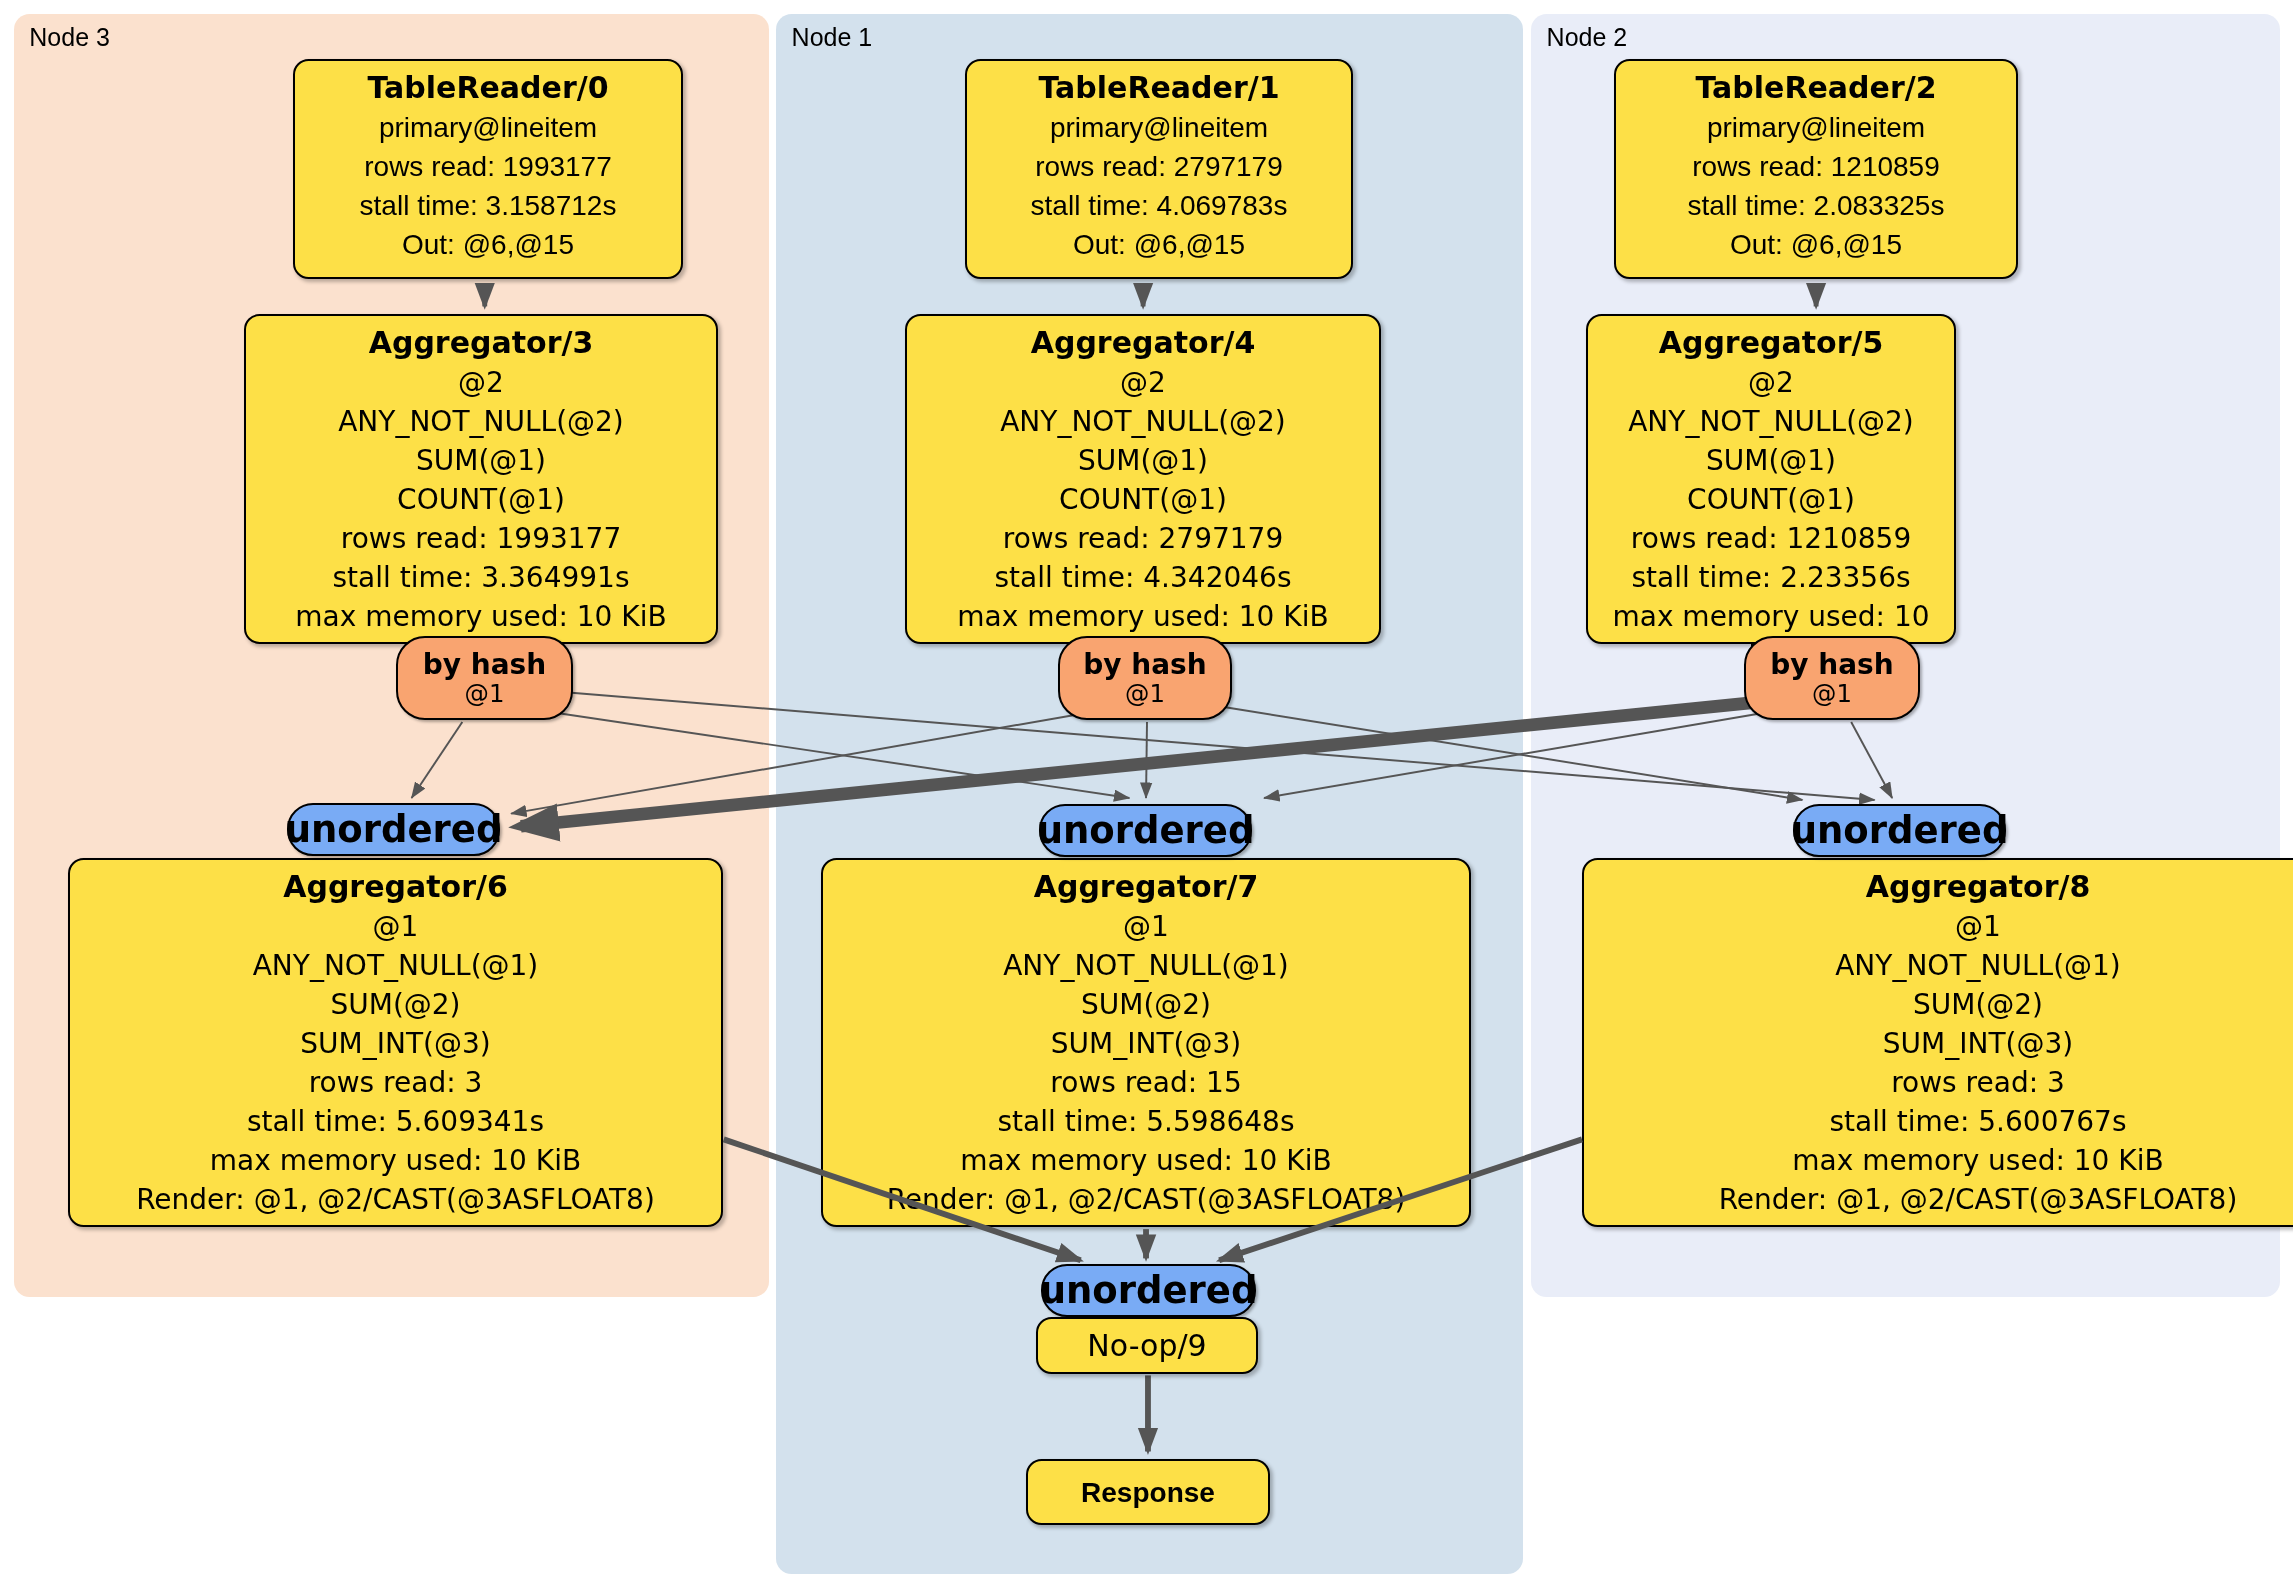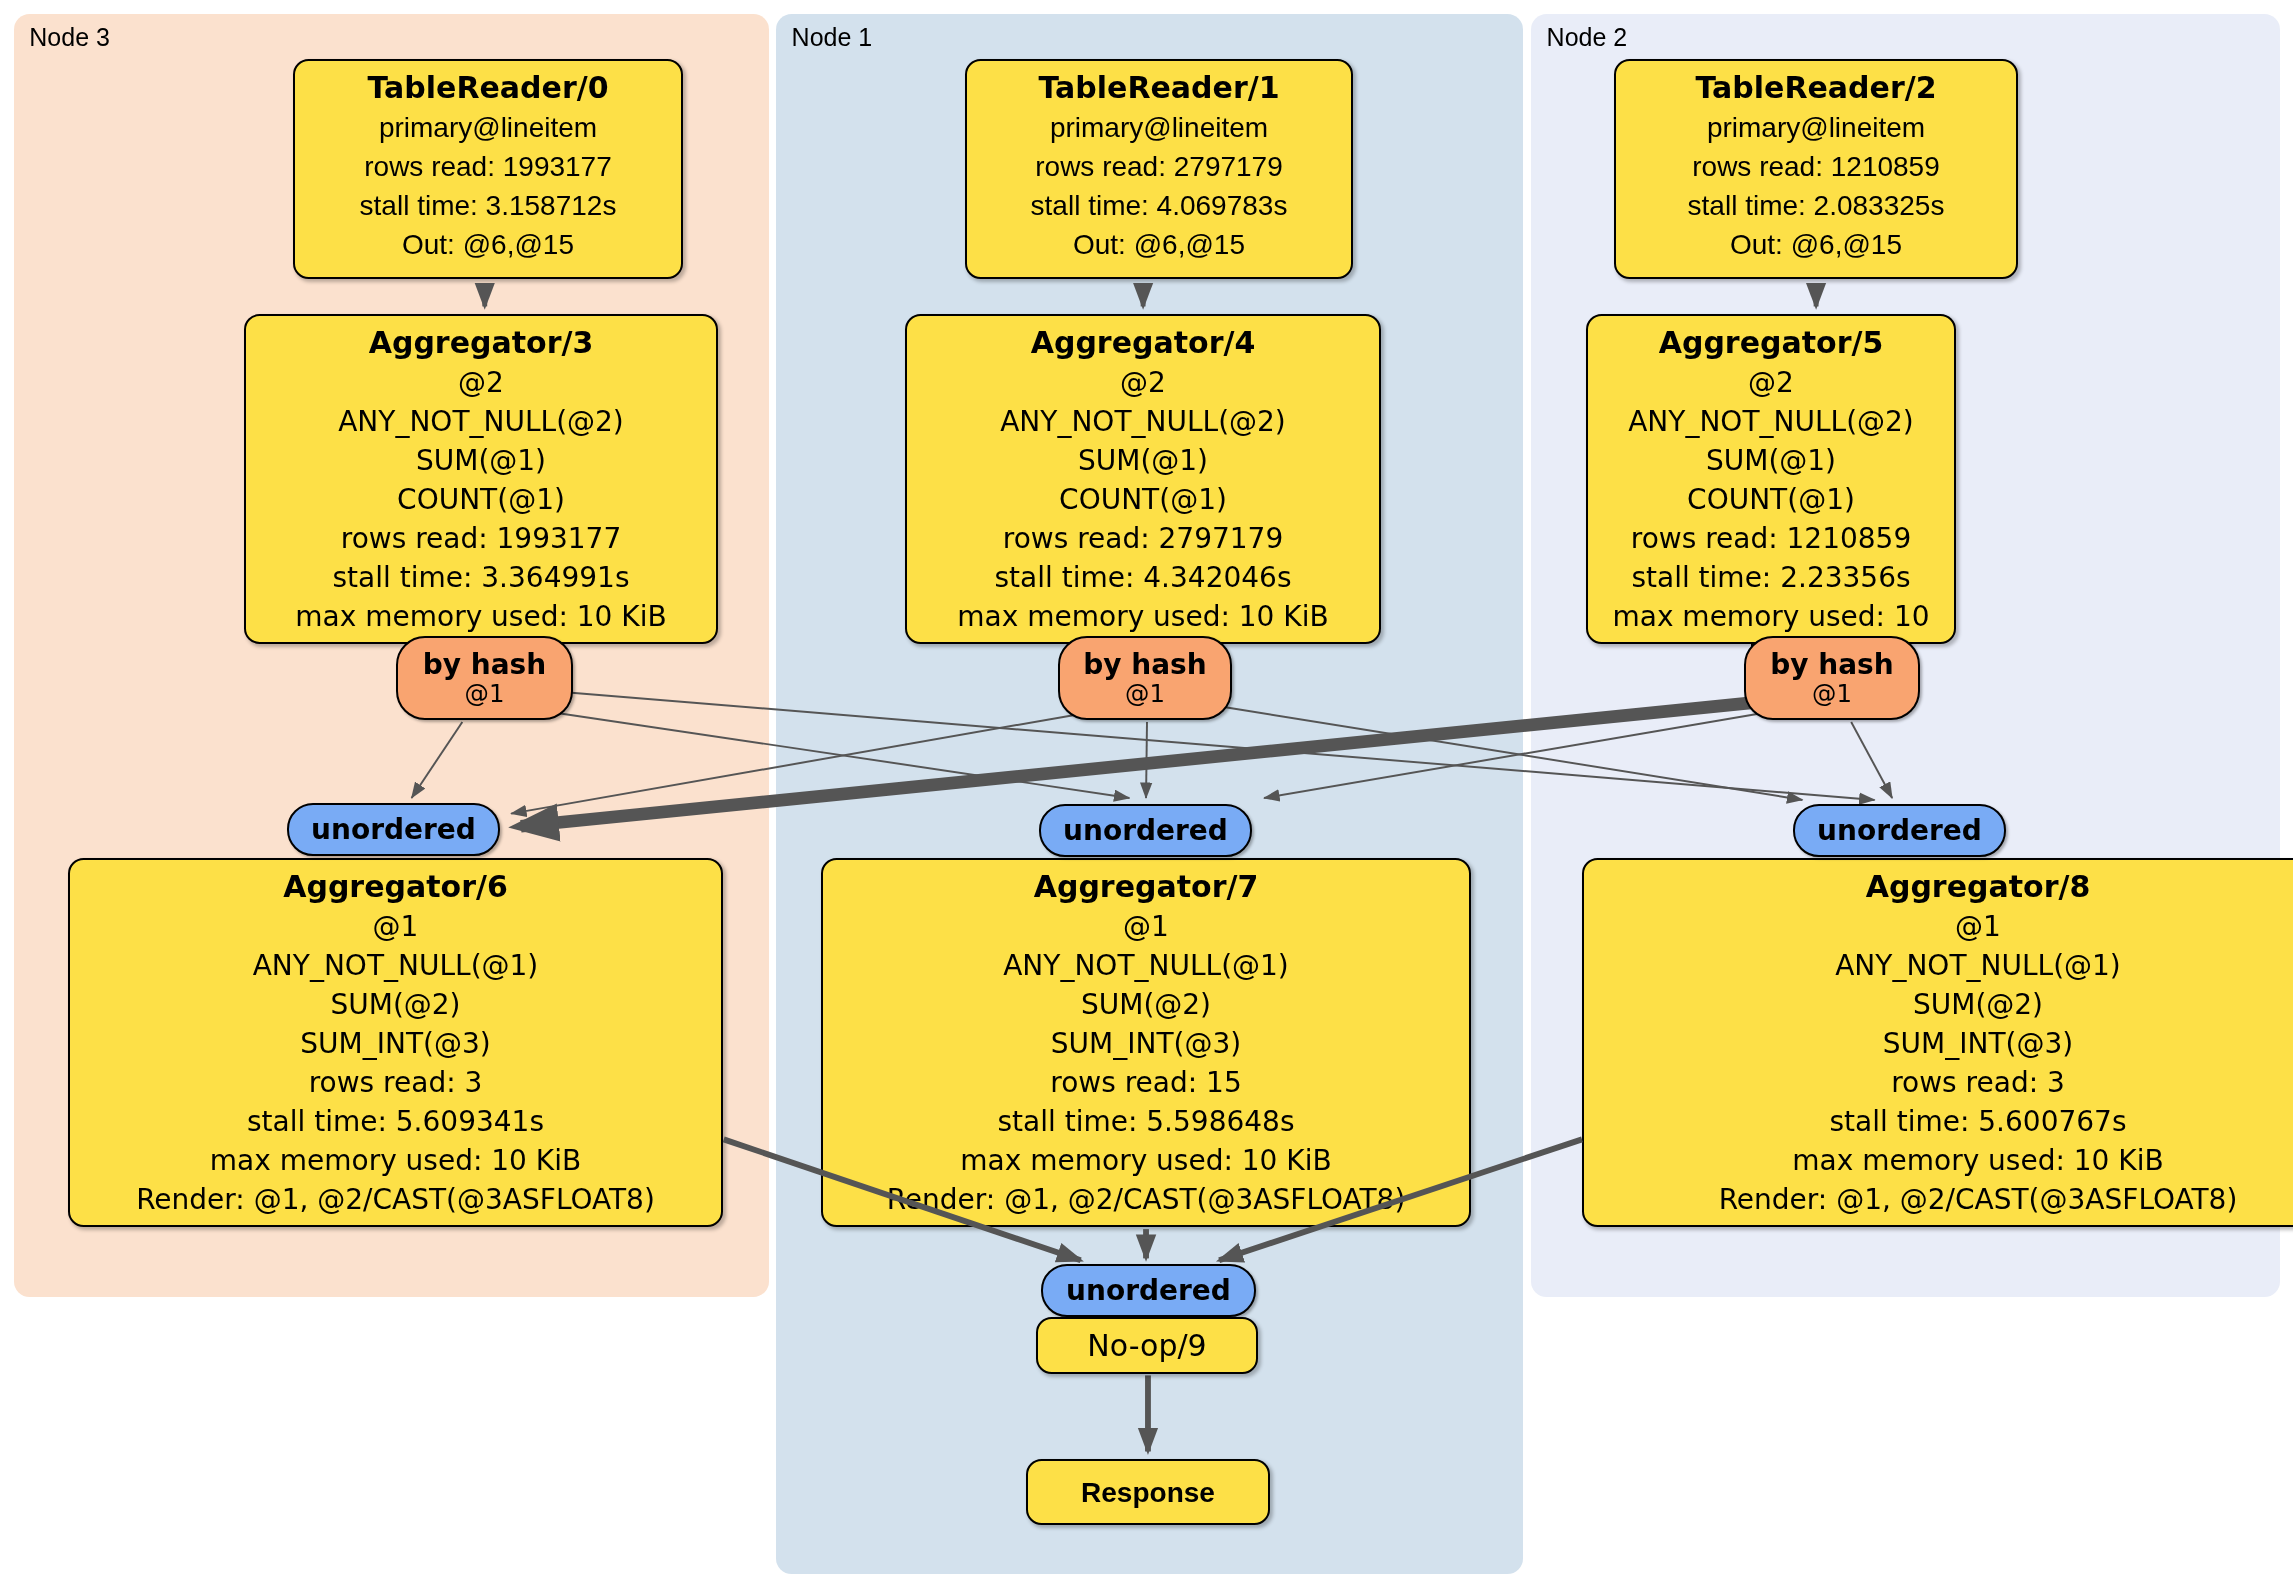--- a/index.html
+++ b/index.html
@@ -15,21 +15,21 @@
   .ybox.pad{padding-top:5.9px;}
   .helv{font-family:"Liberation Sans",sans-serif;}
   .helv .btitle{font-family:"DejaVu Sans",sans-serif;}
   .edges{position:absolute;left:0;top:0;z-index:3;}
   .badge{position:absolute;display:flex;flex-direction:column;align-items:center;
          justify-content:center;border:2.9px solid #000;z-index:4;box-sizing:border-box;
          box-shadow:2px 2px 2.9px rgba(0,0,0,0.3);}
   .hash{background:#f9a470;border-radius:29px;}
   .hash .hlab{font-weight:bold;font-size:28px;line-height:31px;}
   .hash .hsub{font-size:24.4px;line-height:27px;}
-  .unord{background:#79abf5;border-radius:26px;font-weight:bold;font-size:28px;}
+  .unord{background:#79abf5;border-radius:26px;font-weight:bold;font-size:37px;}
   .noop{z-index:4;display:flex;align-items:center;justify-content:center;
         font-weight:normal;font-size:30px;}
   .resp{display:flex;align-items:center;justify-content:center;
         font-family:"Liberation Sans",sans-serif;font-weight:bold;font-size:28px;}
   .tooltip{position:absolute;background:#ebebeb;border:2.9px solid #000;z-index:6;
            font-family:"Liberation Sans",sans-serif;font-size:24.4px;line-height:29px;
            text-align:center;padding-top:4.9px;box-sizing:border-box;}
 </style>
 </head>
 <body>

